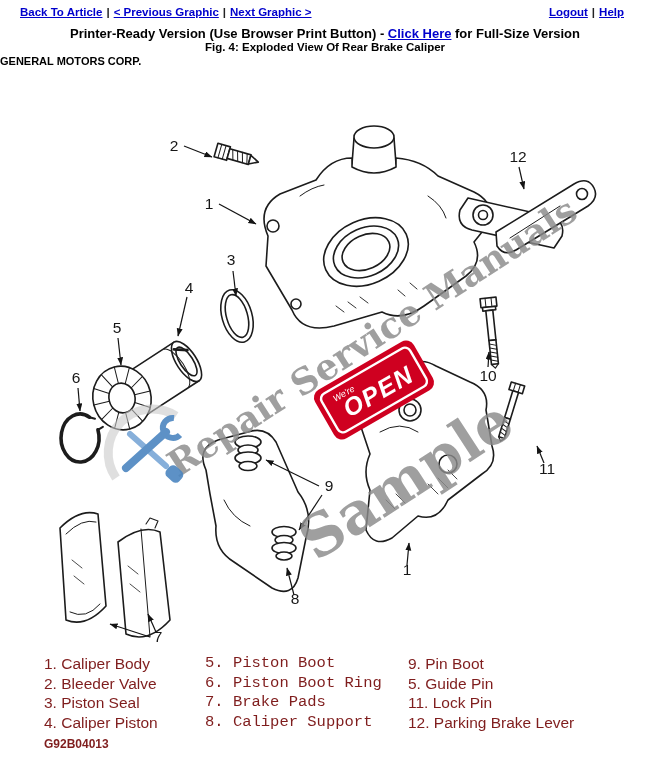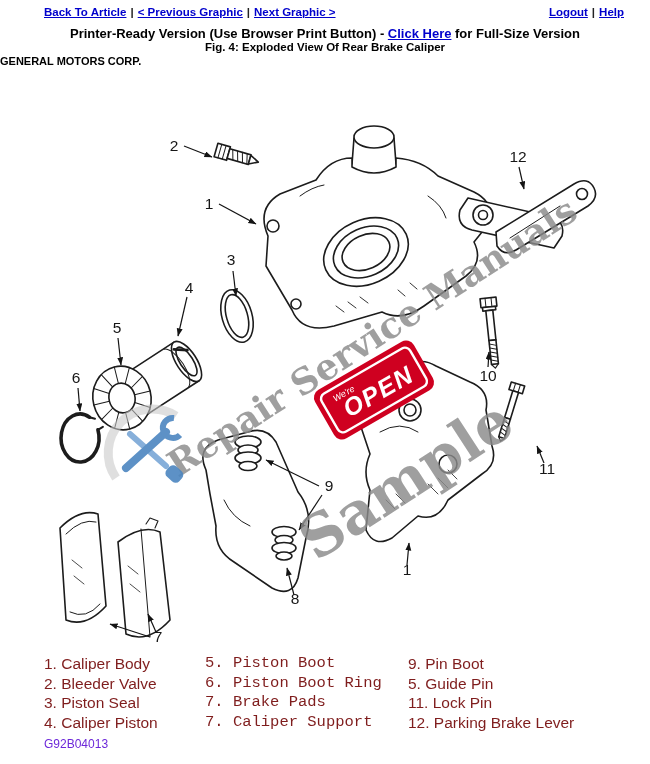--- a/index.html
+++ b/index.html
@@ -4,37 +4,37 @@
 <style>
   * { margin:0; padding:0; box-sizing:border-box; }
   html,body { background:#ffffff; }
   body {
     width:650px; height:764px; position:relative; overflow:hidden;
     font-family:"Liberation Sans", sans-serif; color:#000;
   }
   
   .nav {
     display:flex; justify-content:space-between; align-items:baseline;
-    padding:6px 26px 0 44px; font-size:11.5px; font-weight:bold;text-align:center;
+    padding:6px 26px 0 20px; font-size:11.5px; font-weight:bold;text-align:center;
   }
   .nav a { color:#0000cc; text-decoration:underline; cursor:pointer; white-space:nowrap; }
   .sep { color:#222; margin:0 4px; font-weight:bold; }
   
   .title-line { text-align:center; margin-top:8px; font-size:13px; font-weight:bold; }
   .title-line a { color:#0000cc; text-decoration:underline; cursor:pointer; }
   .fig-caption { text-align:center; font-size:11.5px; font-weight:bold; }
   .company { text-align:left; margin-top:2px; font-size:11px; font-weight:bold; }
   
   .diagram { position:absolute; top:92px; left:0; width:650px; height:560px; }
   
   .legend { position:absolute; top:654px; left:44px; display:flex; font-size:15.5px; color:#7f1d1d; }
   .legend .col { display:flex; flex-direction:column; }
   .legend .col div { line-height:19.5px; white-space:nowrap; }
   .col1 { width:161px; } .col2 { width:203px;font-family:Liberation Mono, monospace; }
-  .figure-code { position:absolute; top:737px; left:44px; font-size:12px; color:#6d28d9; }
+  .figure-code { position:absolute; top:737px; left:44px; font-size:12px; color:#7f1d1d;font-weight:bold; }
 </style>
 </head>
 <body>
 
 <div class="nav">
   <div>
     <a>Back To Article</a><span class="sep">|</span><a>&lt; Previous Graphic</a><span class="sep">|</span><a>Next Graphic &gt;</a>
   </div>
   <div>
     <a>Logout</a><span class="sep">|</span><a>Help</a>
@@ -227,21 +227,21 @@
   <div class="col col1">
     <div>1. Caliper Body</div>
     <div>2. Bleeder Valve</div>
     <div>3. Piston Seal</div>
     <div>4. Caliper Piston</div>
   </div>
   <div class="col col2">
     <div>5. Piston Boot</div>
     <div>6. Piston Boot Ring</div>
     <div>7. Brake Pads</div>
-    <div>7. Caliper Support</div>
+    <div>8. Caliper Support</div>
   </div>
   <div class="col col3">
     <div>9. Pin Boot</div>
     <div>5. Guide Pin</div>
     <div>11. Lock Pin</div>
     <div>12. Parking Brake Lever</div>
   </div>
 </div>
 
 <div class="figure-code">G92B04013</div>

